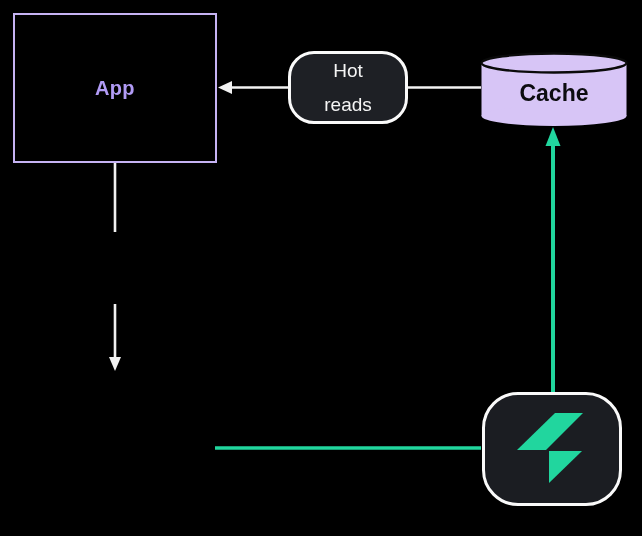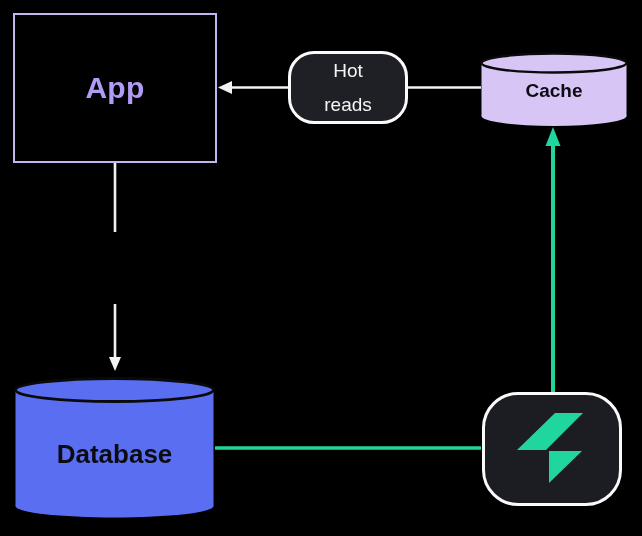--- a/index.html
+++ b/index.html
@@ -53,21 +53,21 @@
     width: 200px;
     height: 146px;
     background: var(--background);
     border: 2.5px solid var(--app-border);
     display: flex;
     align-items: center;
     justify-content: center;
   }
   .app-box .label {
     color: var(--app-text);
-    font-size: 30px;
+    font-size: 20px;
     font-weight: 700;
     letter-spacing: 0.3px;
   }
 
   .pill {
     position: absolute;
     background: var(--pill-bg);
     border: 3px solid var(--pill-border);
     border-radius: 26px;
     box-sizing: border-box;
@@ -100,21 +100,21 @@
   }
   .cyl-label {
     position: absolute;
     left: 0;
     width: 100%;
     text-align: center;
     color: #0c0c10;
     font-weight: 600;
   }
   .cache-wrap  { left: 480px; top: 52px;  width: 148px; height: 75px; }
-  .cache-wrap .cyl-label { top: 28px; font-size: 19px; }
+  .cache-wrap .cyl-label { top: 28px; font-size: 23px; }
   .db-wrap     { left: 14px;  top: 377px; width: 201px; height: 141px; }
   .db-wrap .cyl-label { top: 62px; font-size: 26px; }
 
   .logo-box {
     position: absolute;
     left: 482px;
     top: 392px;
     width: 140px;
     height: 114px;
     background: var(--logo-bg);
@@ -164,28 +164,20 @@
 
   <div class="cylinder cache-wrap">
     <svg width="148" height="75" viewBox="0 0 148 75">
       <rect x="1.5" y="11" width="145" height="53" fill="var(--node-lavender)"></rect>
       <ellipse cx="74" cy="64" rx="72.5" ry="10" fill="var(--node-lavender)"></ellipse>
       <ellipse cx="74" cy="11" rx="72.5" ry="9.5" fill="var(--node-lavender)" stroke="var(--dark-stroke)" stroke-width="2.4"></ellipse>
     </svg>
     <div class="cyl-label">Cache</div>
   </div>
 
-  <div class="cylinder db-wrap">
-    <svg width="201" height="141" viewBox="0 0 201 141">
-      <rect x="1.5" y="13" width="198" height="116" fill="var(--node-blue)"></rect>
-      <ellipse cx="100.5" cy="129" rx="99" ry="11.5" fill="var(--node-blue)"></ellipse>
-      <ellipse cx="100.5" cy="13" rx="99" ry="11.5" fill="var(--node-blue)" stroke="var(--dark-stroke)" stroke-width="2.8"></ellipse>
-    </svg>
-    <div class="cyl-label">Database</div>
-  </div>
 
   <div class="logo-box">
     <svg width="140" height="114" viewBox="0 0 140 114">
       <polygon class="bolt" points="73,21 101,21 64,58 35,58"></polygon>
       <polygon class="bolt" points="67,59 100,59 67,91"></polygon>
     </svg>
   </div>
 
 </div>
 

